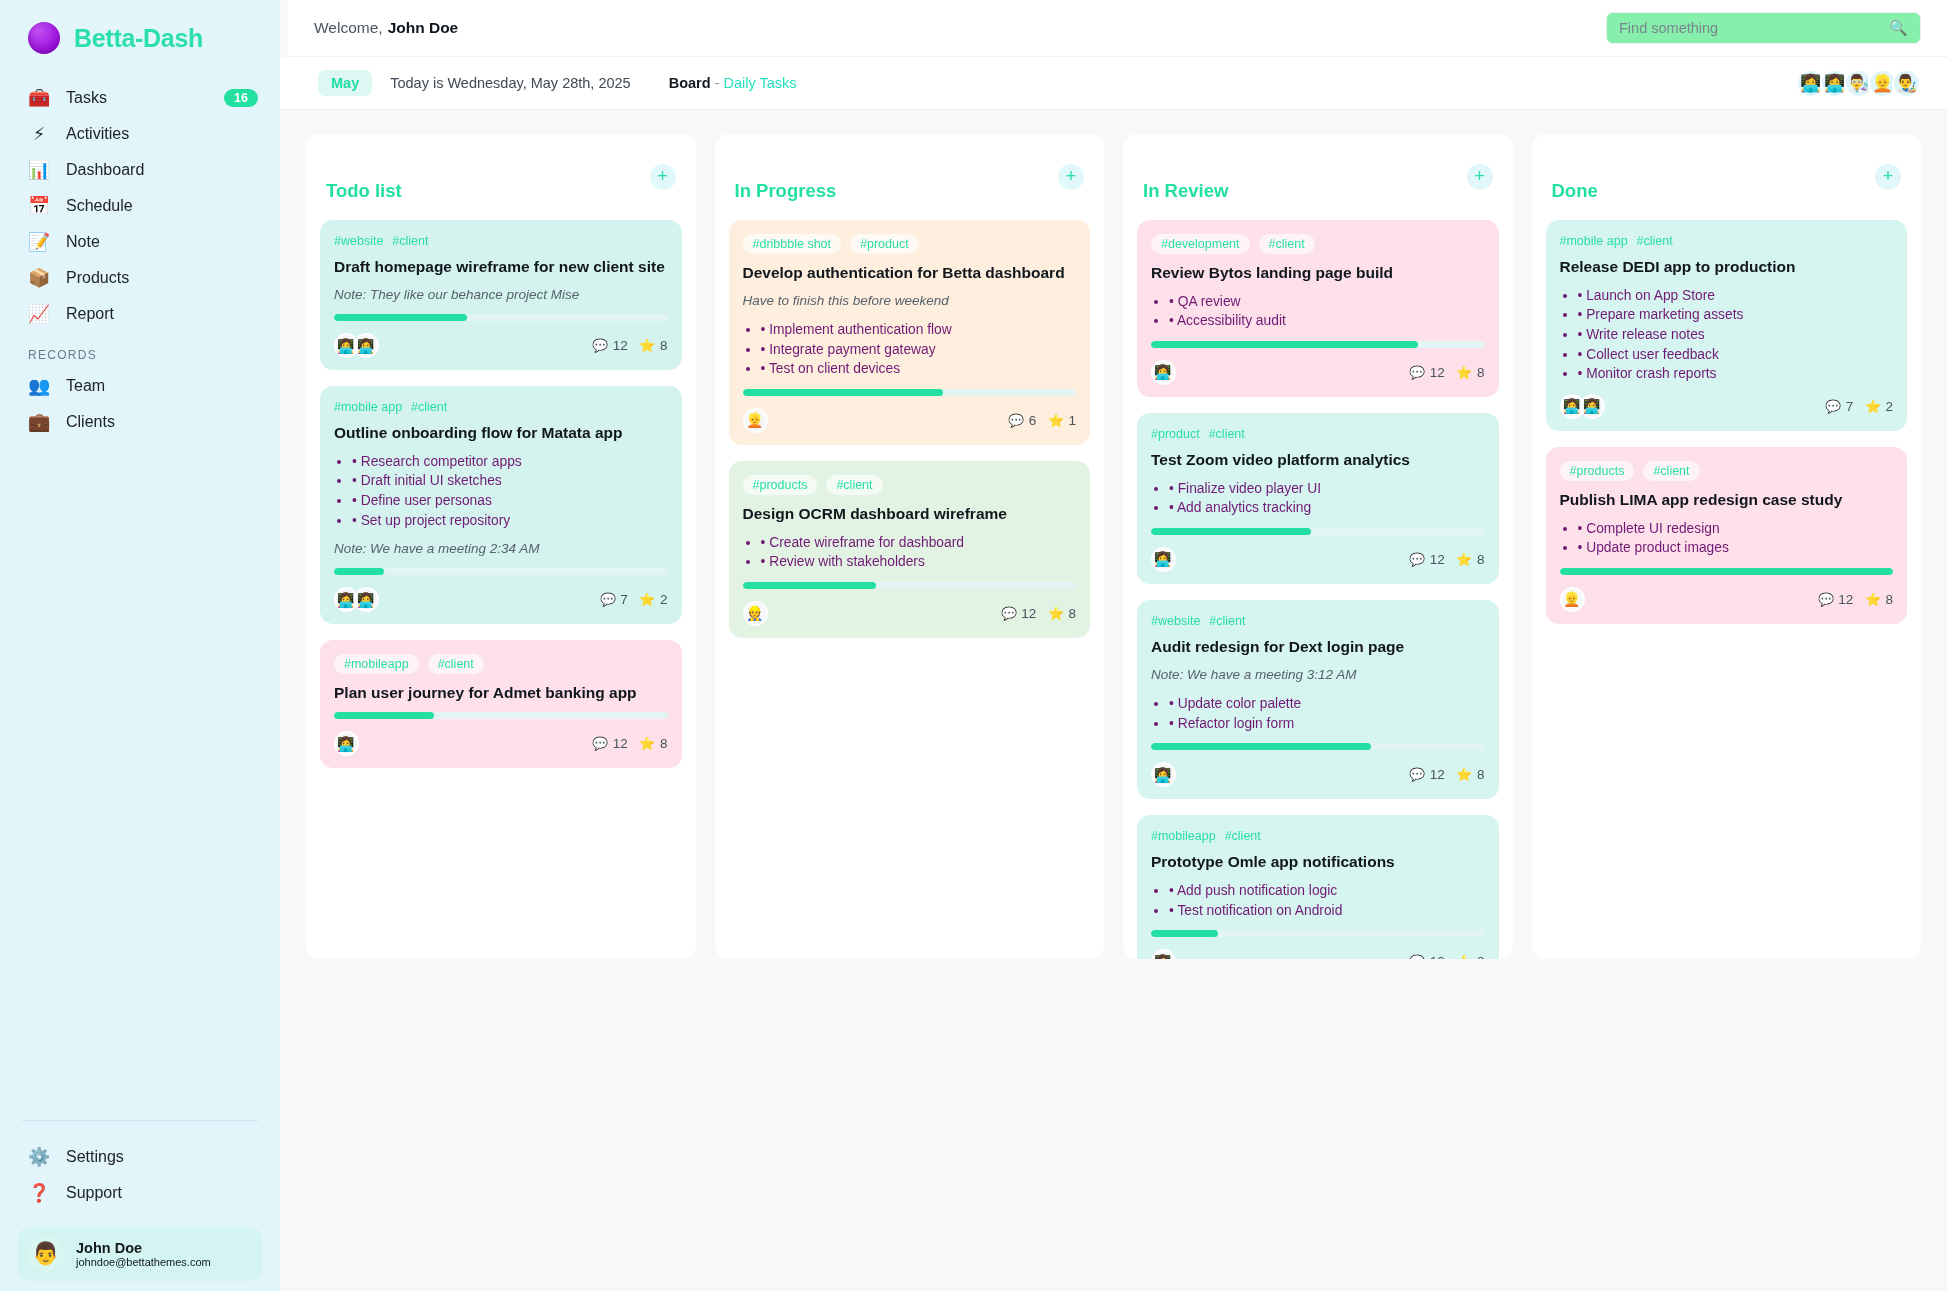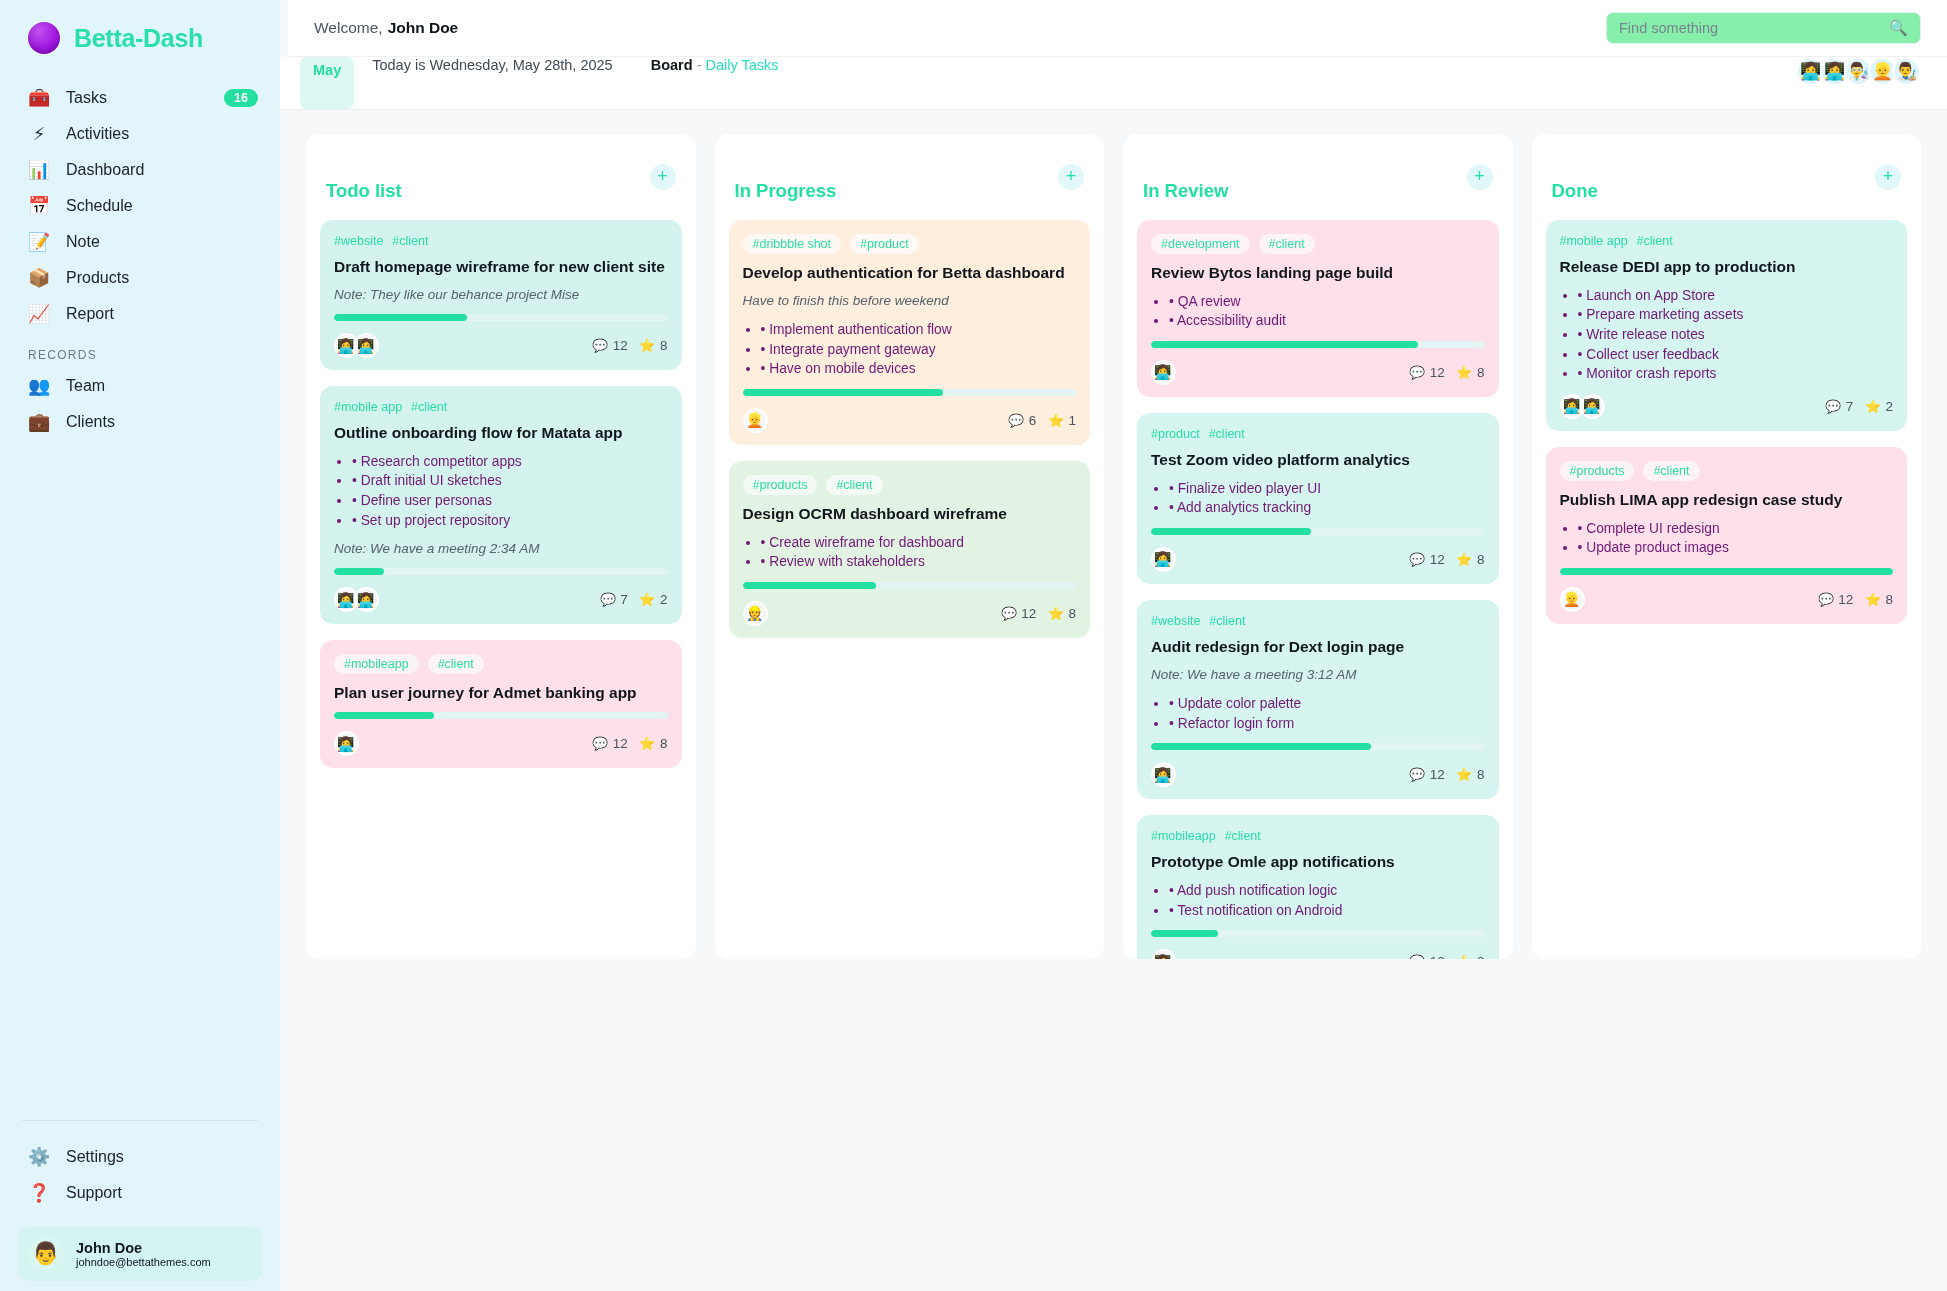--- a/index.html
+++ b/index.html
@@ -76,21 +76,21 @@
   }
   .searchbox input {
     flex: 1; border: 0; outline: none; background: transparent;
     font-size: 14.5px; color: #3a454e; font-family: inherit;
   }
   .searchbox input::placeholder { color: #7a858e; }
   .search-ico { font-size: 15px; opacity: .75; }
 
   .subbar {
     height: 53px; background: #ffffff; flex: 0 0 53px;
-    display: flex; padding: 0 26px 0 20px;
+    display: flex; align-items: center; padding: 0 26px 0 38px;
     border-bottom: 1px solid #edeef0;
   }
   .month-pill {
     background: #ddf8f3; color: #22dca0; font-weight: bold;
     font-size: 14.5px; border-radius: 7px; padding: 5px 13px; margin-right: 18px;
   }
   .today { font-size: 14.5px; color: #3f4a54; }
   .board-crumb { margin-left: 38px; font-size: 14.5px; color: #141a20; font-weight: bold; }
   .board-crumb .sep { color: #8b959d; font-weight: normal; }
   .board-crumb .sub { color: #24debf; font-weight: normal; }
@@ -376,21 +376,21 @@
             <div class="card cream">
               <div class="tags">
                 <span class="tag pill">#dribbble shot</span>
                 <span class="tag pill">#product</span>
               </div>
               <div class="card-title">Develop authentication for Betta dashboard</div>
               <div class="card-note">Have to finish this before weekend</div>
               <ul class="card-list">
                 <li>• Implement authentication flow</li>
                 <li>• Integrate payment gateway</li>
-                <li>• Have on mobile devices</li>
+                <li>• Test on client devices</li>
               </ul>
               <div class="progress">
                 <span style="width: 60%;"></span>
               </div>
               <div class="card-foot">
                 <div class="foot-avs">
                   <span class="av">👱</span>
                 </div>
                 <div class="foot-spacer"></div>
                 <div class="metric">

